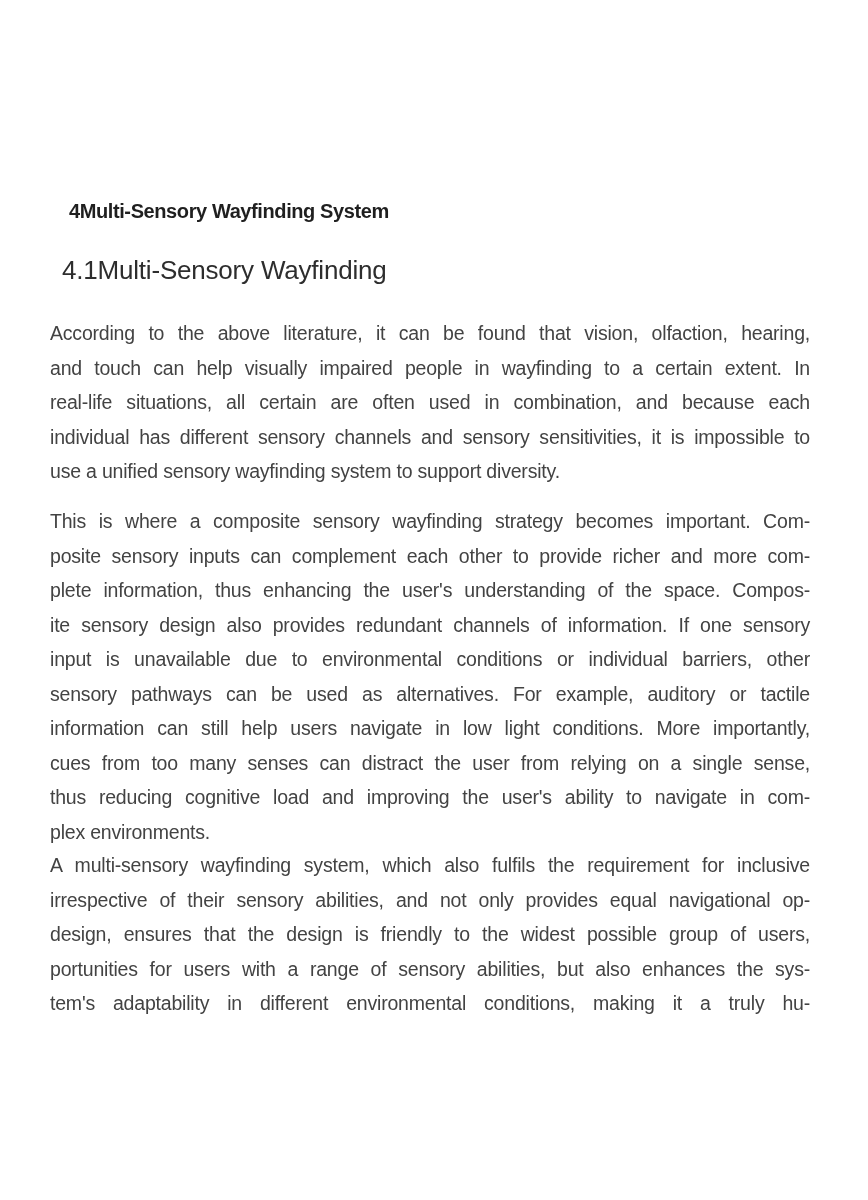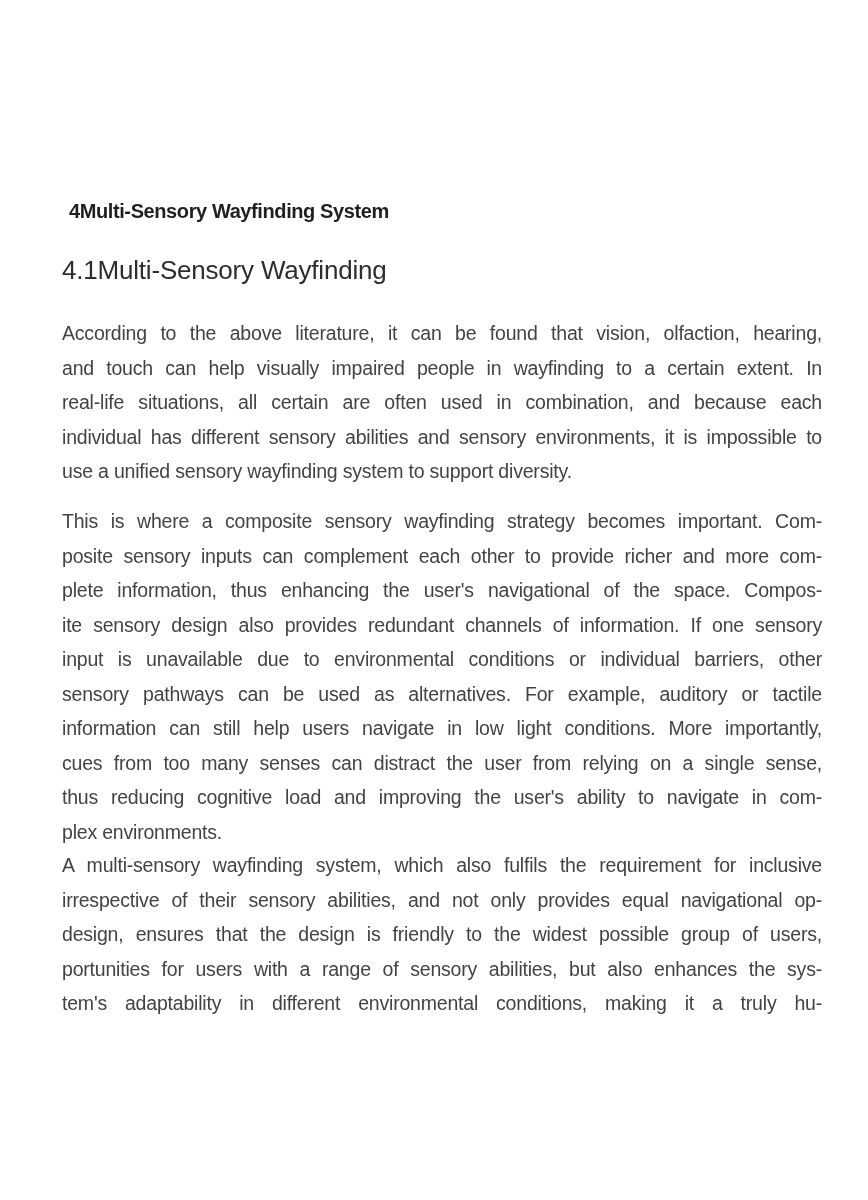--- a/index.html
+++ b/index.html
@@ -34,21 +34,21 @@
     margin: 0;
     width: 760px;
     font-size: 26px;
     line-height: 33px;
     font-weight: 400;
     letter-spacing: -0.2px;
     color: var(--subheading-color, #2d2d2d);
   }
   .paragraph {
     position: absolute;
-    left: 62px;
+    left: 50px;
     width: 760px;
     margin: 0;
     font-size: 19.5px;
     line-height: 34.5px;
     letter-spacing: -0.2px;
     color: var(--body-color, #434343);
   }
   .paragraph .line {
     text-align: justify;
     text-align-last: justify;
@@ -66,28 +66,28 @@
 
 <div class="page">
   <h1 class="heading-1">4Multi-Sensory Wayfinding System</h1>
 
   <h2 class="heading-2">4.1Multi-Sensory Wayfinding</h2>
 
   <div id="para-1" class="paragraph">
       <div class="line">According to the above literature, it can be found that vision, olfaction, hearing,</div>
       <div class="line">and touch can help visually impaired people in wayfinding to a certain extent. In</div>
       <div class="line">real-life situations, all certain are often used in combination, and because each</div>
-      <div class="line">individual has different sensory abilities and sensory environments, it is impossible to</div>
+      <div class="line">individual has different sensory channels and sensory sensitivities, it is impossible to</div>
       <div class="line last">use a unified sensory wayfinding system to support diversity.</div>
     </div>
 
   <div id="para-2" class="paragraph">
       <div class="line">This is where a composite sensory wayfinding strategy becomes important. Com-</div>
       <div class="line">posite sensory inputs can complement each other to provide richer and more com-</div>
-      <div class="line">plete information, thus enhancing the user's navigational of the space. Compos-</div>
+      <div class="line">plete information, thus enhancing the user's understanding of the space. Compos-</div>
       <div class="line">ite sensory design also provides redundant channels of information. If one sensory</div>
       <div class="line">input is unavailable due to environmental conditions or individual barriers, other</div>
       <div class="line">sensory pathways can be used as alternatives. For example, auditory or tactile</div>
       <div class="line">information can still help users navigate in low light conditions. More importantly,</div>
       <div class="line">cues from too many senses can distract the user from relying on a single sense,</div>
       <div class="line">thus reducing cognitive load and improving the user's ability to navigate in com-</div>
       <div class="line last">plex environments.</div>
     </div>
 
   <div id="para-3" class="paragraph">

